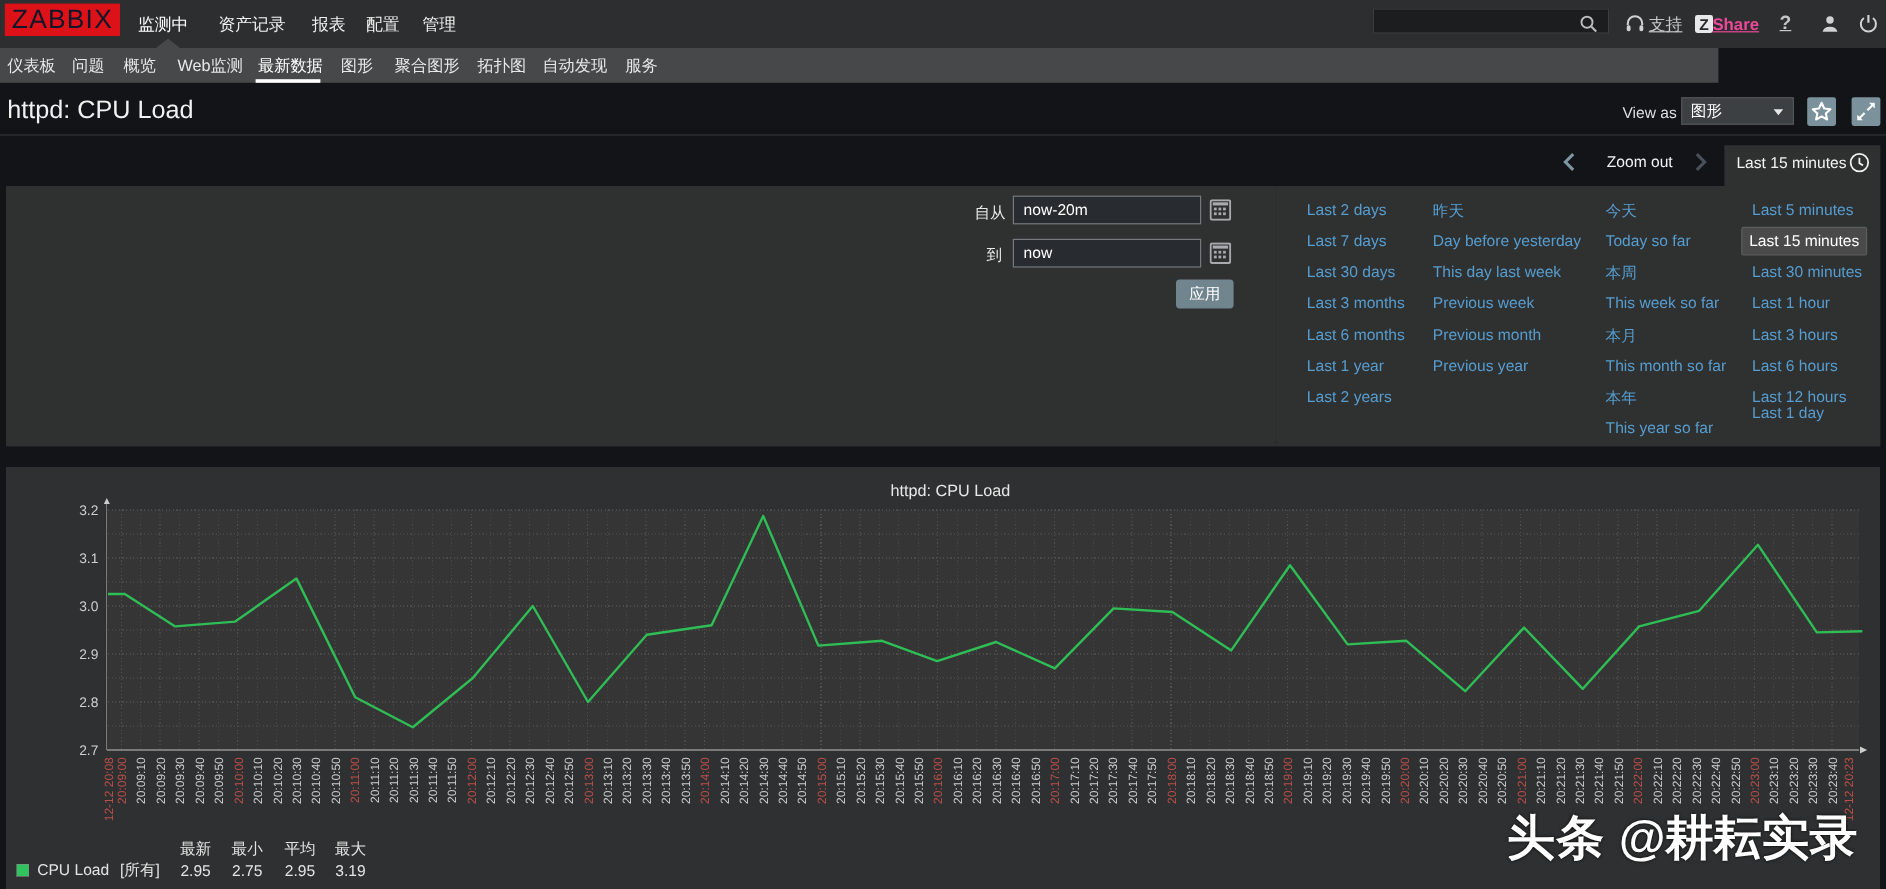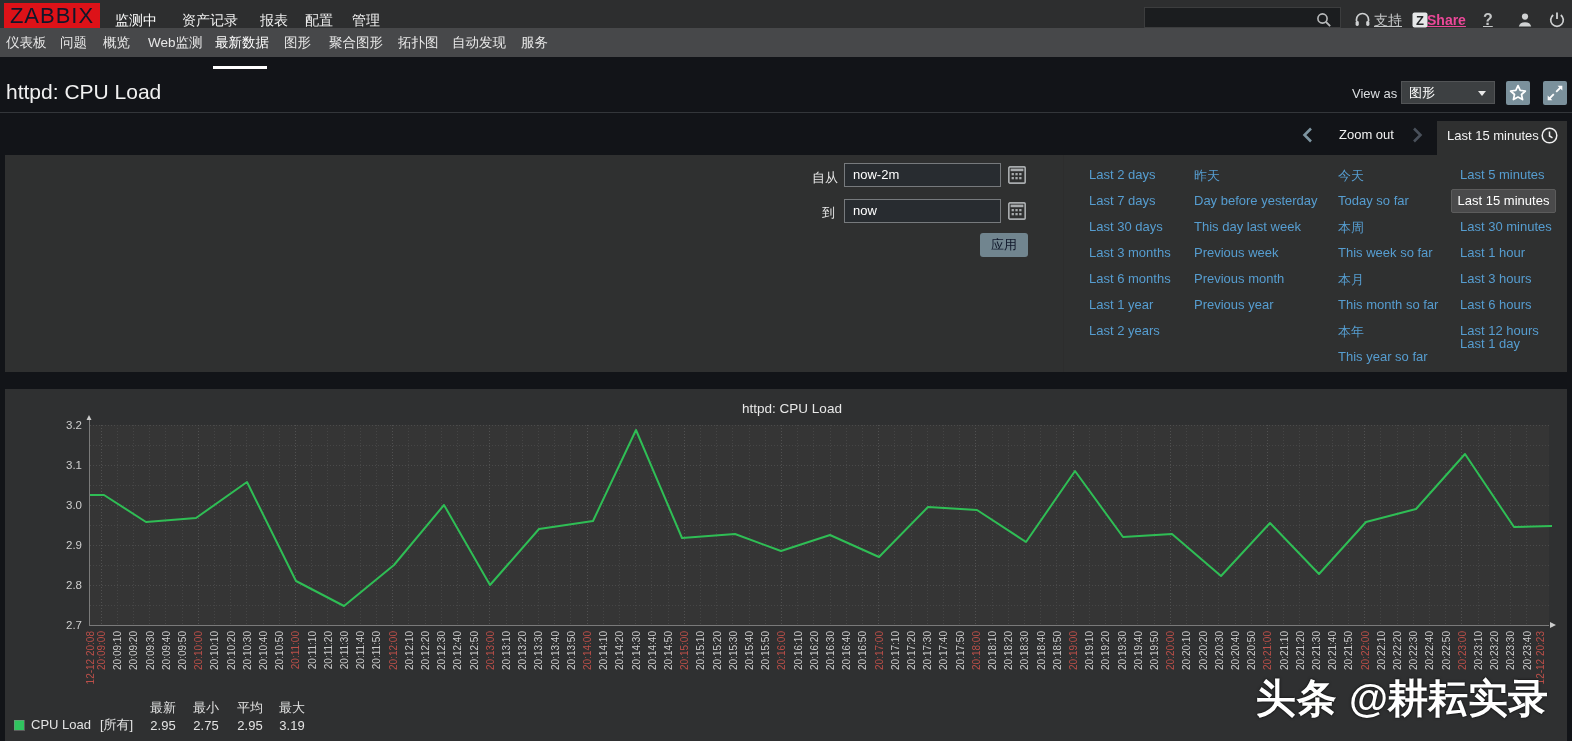--- a/index.html
+++ b/index.html
@@ -9,21 +9,21 @@
 
 
 #topbar { position:absolute; left:0; top:0; width:1572px; height:40px; background:#2d2e2f; }
 #logo { position:absolute; left:4px; top:3px; width:96px; height:27px; background:#dd1218; color:#0f172a; font-size:22px; font-weight:normal; letter-spacing:1px; text-align:center; line-height:26px; }
 .tmenu { position:absolute; top:0; height:40px; line-height:40px; color:#f0f0f0; font-size:14px; }
 #notch { position:absolute; left:130px; top:32px; width:0; height:0; border-left:10px solid transparent; border-right:10px solid transparent; border-bottom:8px solid #47484a; }
 #search { position:absolute; left:1144px; top:7px; width:197px; height:21px; background:#1b1d1f; border:1px solid #3c3d3e; }
 .ticon { position:absolute; top:0; height:40px; line-height:40px; color:#c4c6c7; font-size:14px;text-decoration:underline; }
 
 
-#nav2 { position:absolute; left:0; top:28px; width:1572px; height:29px; background:#47484a; }
+#nav2 { position:absolute; left:0; top:40px; width:1432px; height:29px; background:#47484a; }
 .n2 { position:absolute; top:0; height:29px; line-height:29px; color:#e8e8e8; font-size:13.5px; }
 #n2sel { position:absolute; left:213px; top:66px; width:54px; height:3px; background:#fff; }
 #envtxt { position:absolute; right:6px; top:0; height:29px; line-height:29px; color:#77797c; font-size:13px; }
 
 
 #h1 { position:absolute; left:6px; top:80px; color:#f1f1f1; font-size:21px; }
 #divider { position:absolute; left:0px; top:112px; width:1572px; height:1px; background:#33363a; }
 #viewas { position:absolute; left:1352px; top:86px; color:#dcdfe2; font-size:13px; }
 #sel { position:absolute; left:1401px; top:81px; width:94px; height:23px; background:#3d4042; border:1px solid #525456; color:#fff; font-size:13px; line-height:21px; padding-left:7px; }
 #sel .car { position:absolute; right:8px; top:9px; width:0; height:0; border-left:4px solid transparent; border-right:4px solid transparent; border-top:5px solid #e8e8e8; }
@@ -33,21 +33,21 @@
 #tab15 { position:absolute; left:1437px; top:121px; width:130px; height:34px; background:#2f3030; }
 #zoomout { position:absolute; left:1339px; top:127px; color:#f2f2f2; font-size:13px; }
 #tabtxt { position:absolute; left:1447px; top:128px; color:#f2f2f2; font-size:13px; }
 
 
 #fpanel { position:absolute; left:5px; top:155px; width:1562px; height:217px; background:#2f3030; }
 #fdiv { position:absolute; left:1063px; top:155px; width:1px; height:217px; background:#2d2d2d; }
 .flabel { position:absolute; color:#e8e8e8; font-size:13px;text-align:right; }
 .finput { position:absolute; left:844px; width:157px; height:24px; background:#282c30; border:1px solid #777a7d; color:#fff; font-size:13px; line-height:22px; padding-left:8px; }
 .calbtn { position:absolute; left:1008px; width:18px; height:18px; }
-#applybtn { position:absolute; left:980px; top:233px; width:48px; height:24px; background:#71858f; border-radius:3px; color:#0f172a; font-size:13px; text-align:center; line-height:24px; }
+#applybtn { position:absolute; left:980px; top:233px; width:48px; height:24px; background:#71858f; border-radius:3px; color:#ffffff; font-size:13px; text-align:center; line-height:24px; }
 .lnk { position:absolute; color:#569dd0; font-size:13px; white-space:nowrap; }
 #chip { position:absolute; left:1451px; top:189px; width:105px; height:24px; background:#4a4a4b; border:1px solid #5c5c5c; border-radius:2px; color:#fff; font-size:13px; text-align:center; line-height:22px; }
 
 
 #wm { position:absolute; right:24px; top:671px; color:#fff; font-size:40px; white-space:nowrap; text-shadow:0 0 3px rgba(0,0,0,.65), 0 0 1px rgba(0,0,0,.8); }
 #wm b1 { font-weight:900; letter-spacing:1px; }
 </style>
 </head>
 <body>
 
@@ -130,21 +130,21 @@
   </svg>
 <div id="tabtxt">Last 15 minutes</div>
 <svg class="abs" style="left:1541px;top:127px" width="17" height="17" viewBox="0 0 17 17">
     <circle cx="8.5" cy="8.5" r="7.3" fill="none" stroke="#f0f0f0" stroke-width="1.5"></circle>
     <path d="M8.5 4.5 V9 L11.5 10.8" fill="none" stroke="#f0f0f0" stroke-width="1.5"></path>
   </svg>
 
 <div id="fpanel"></div>
 <div id="fdiv"></div>
 <div class="flabel" style="left:812px;top:169px;">自从</div>
-<div class="finput" style="top:163px;">now-2m</div>
+<div class="finput" style="top:163px;">now-20m</div>
 <div class="flabel" style="left:822px;top:204px;">到</div>
 <div class="finput" style="top:199px;">now</div>
 <svg class="calbtn" style="top:166px;" width="18" height="18" viewBox="0 0 18 18">
     <rect x="0.8" y="0.8" width="16.4" height="16.4" rx="1.5" fill="none" stroke="#a8abad" stroke-width="1.7"></rect>
     <rect x="2.6" y="2.6" width="12.8" height="2.6" fill="#a8abad"></rect>
     <g fill="#a8abad">
       <rect x="3.6" y="7" width="2.3" height="2.3"></rect>
       <rect x="7.4" y="7" width="2.3" height="2.3"></rect>
       <rect x="11.2" y="7" width="2.3" height="2.3"></rect>
       <rect x="3.6" y="11" width="2.3" height="2.3"></rect>

